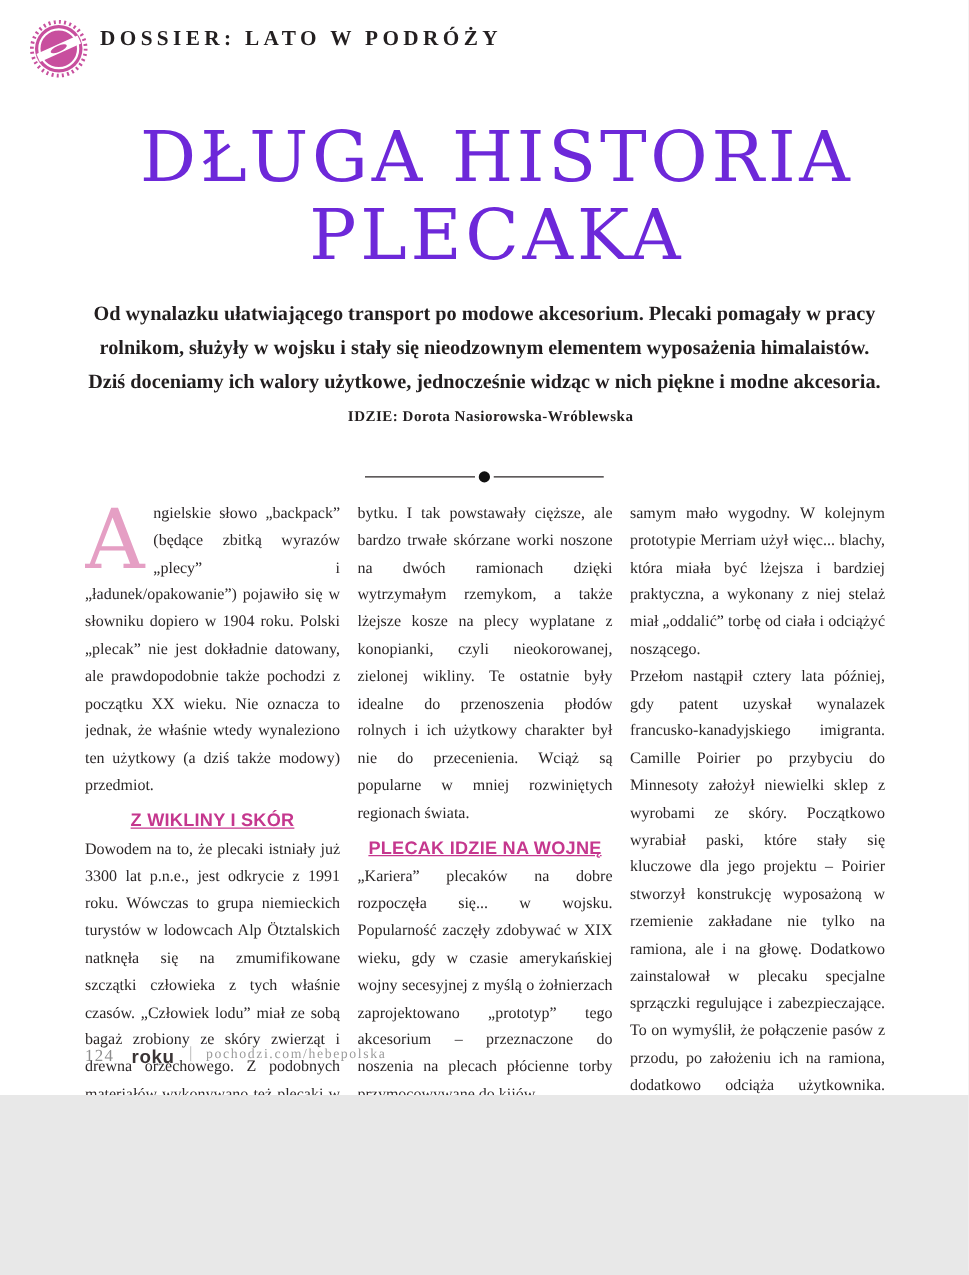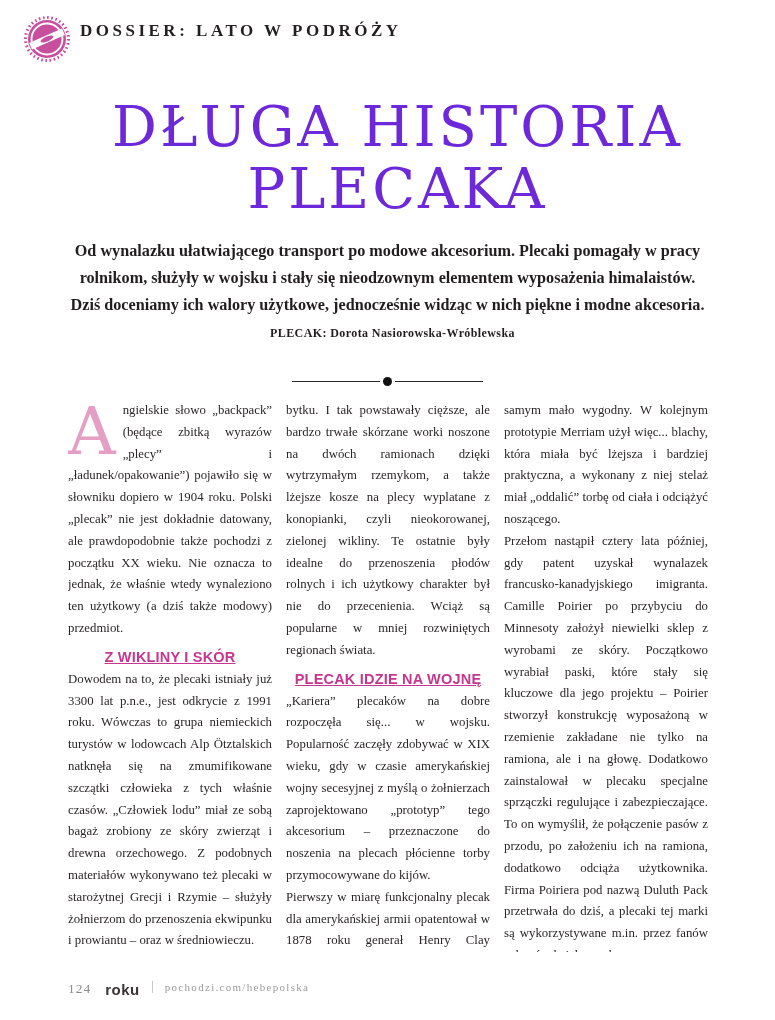--- a/index.html
+++ b/index.html
@@ -1,19 +1,19 @@
 <!DOCTYPE html>
 <html lang="pl"><head>
 <meta charset="utf-8">
 <style>
   * { margin:0; padding:0; box-sizing:border-box; }
   html,body { background:#e8e8e8; }
   .page {
     position:relative;
-    width:775px; height:1020px;
+    width:775px; height:876px;
     margin:0 auto;
     background:#ffffff;
     font-family:"Liberation Serif", serif;
     color:#2b2627;
     overflow:hidden;
   }
 
   
   .header { position:absolute; left:22px; top:14px; display:flex; align-items:flex-start; }
   .stamp { width:50px; height:50px; margin-right:8px; flex:0 0 auto; }
@@ -130,21 +130,21 @@
   </div>
 
   <h1 class="title">
     <span>DŁUGA HISTORIA</span><br>
     <span>PLECAKA</span>
   </h1>
 
   <p class="lead">
     <span>Od wynalazku ułatwiającego transport po modowe akcesorium. Plecaki pomagały w pracy rolnikom, służyły w wojsku i stały się nieodzownym elementem wyposażenia himalaistów. Dziś doceniamy ich walory użytkowe, jednocześnie widząc w nich piękne i modne akcesoria.</span>
     <span class="byline">
-      <span class="byline-label">PLECAK:</span>
+      <span class="byline-label">IDZIE:</span>
       <span>Dorota Nasiorowska-Wróblewska</span>
     </span>
   </p>
 
   <div class="divider">
     <span class="line"></span>
     <span class="dot"></span>
     <span class="line"></span>
   </div>
 

